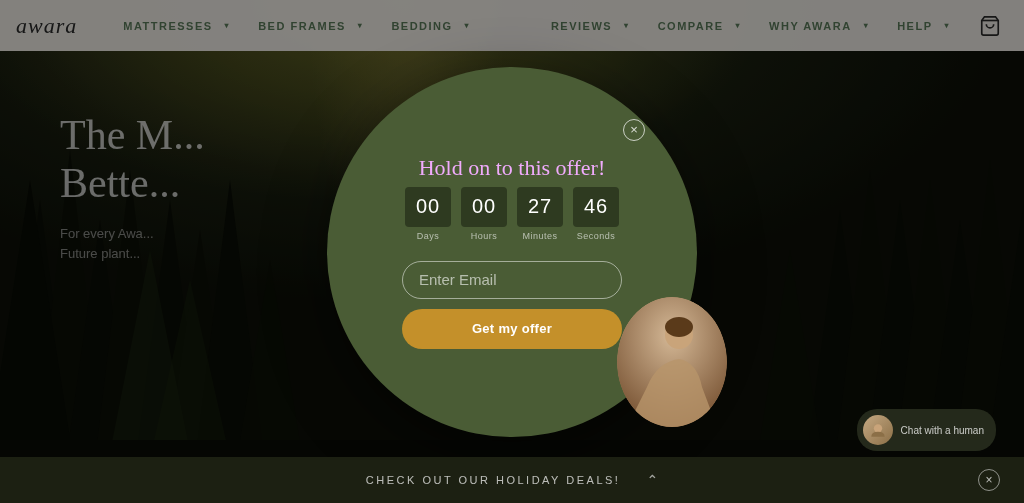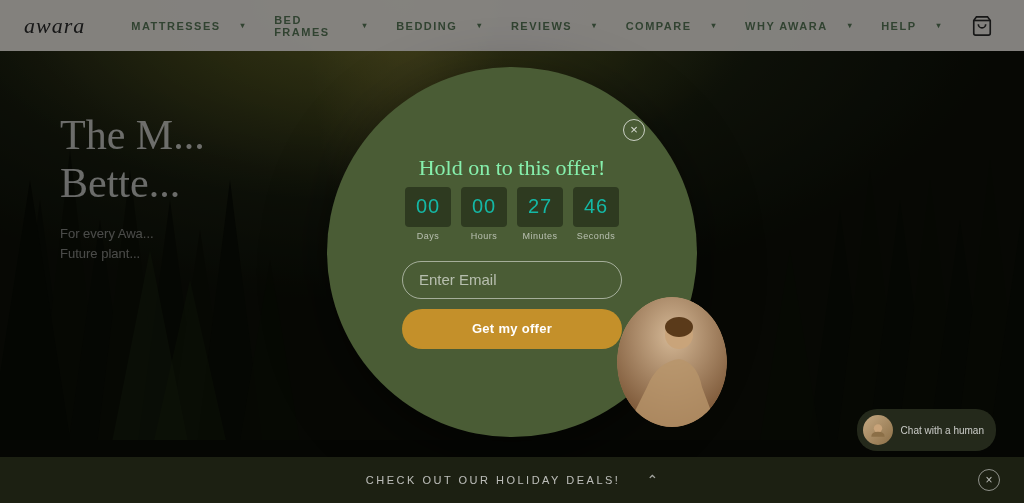--- a/index.html
+++ b/index.html
@@ -43,23 +43,24 @@
     
     .header {
       position: absolute;
       top: 0;
       left: 0;
       right: 0;
       height: 51px;
       background: rgba(245,242,235,0.97);
       display: flex;
       align-items: center;
-      padding: 0 24px;
+      padding: 0 16px;
       z-index: 10;
       gap: 0;
+      text-align: center;
     }
 
     .logo {
       font-family: Georgia, serif;
       font-size: 22px;
       color: #2a2a2a;
       letter-spacing: 1px;
       margin-right: 32px;
       font-style: italic;
     }
@@ -67,21 +68,21 @@
     .nav-left {
       display: flex;
       align-items: center;
       gap: 0;
       flex: 1;
     }
 
     .nav-item {
       display: flex;
       align-items: center;
-      gap: 20px;
+      gap: 12px;
       font-size: 11px;
       color: #5a7a5a;
       letter-spacing: 1.5px;
       font-family: Arial, sans-serif;
       font-weight: 600;
       text-transform: uppercase;
       padding: 0 14px;
       cursor: pointer;
       height: 44px;
     }
@@ -217,21 +218,21 @@
       font-size: 13px;
       display: flex;
       align-items: center;
       justify-content: center;
       cursor: pointer;
       font-family: Arial, sans-serif;
     }
 
     .modal-title {
       font-size: 22px;
-      color: #86efac;
+      color: #f0abfc;
       text-align: center;
       font-family: Georgia, serif;
       margin-bottom: 6px;
       font-weight: normal;
     }
 
     .modal-subtitle {
       font-size: 12px;
       color: rgba(255,255,255,0.85);
       text-align: center;
@@ -257,21 +258,21 @@
 
     .countdown-box {
       width: 46px;
       height: 40px;
       background: #2e3a20;
       border-radius: 4px;
       display: flex;
       align-items: center;
       justify-content: center;
       font-size: 20px;
-      color: #14b8a6;
+      color: #ffffff;
       font-family: Arial, sans-serif;
       font-weight: 500;
       letter-spacing: 1px;
       text-align: right;
     }
 
     .countdown-label {
       font-size: 9px;
       color: rgba(255,255,255,0.6);
       font-family: Arial, sans-serif;

